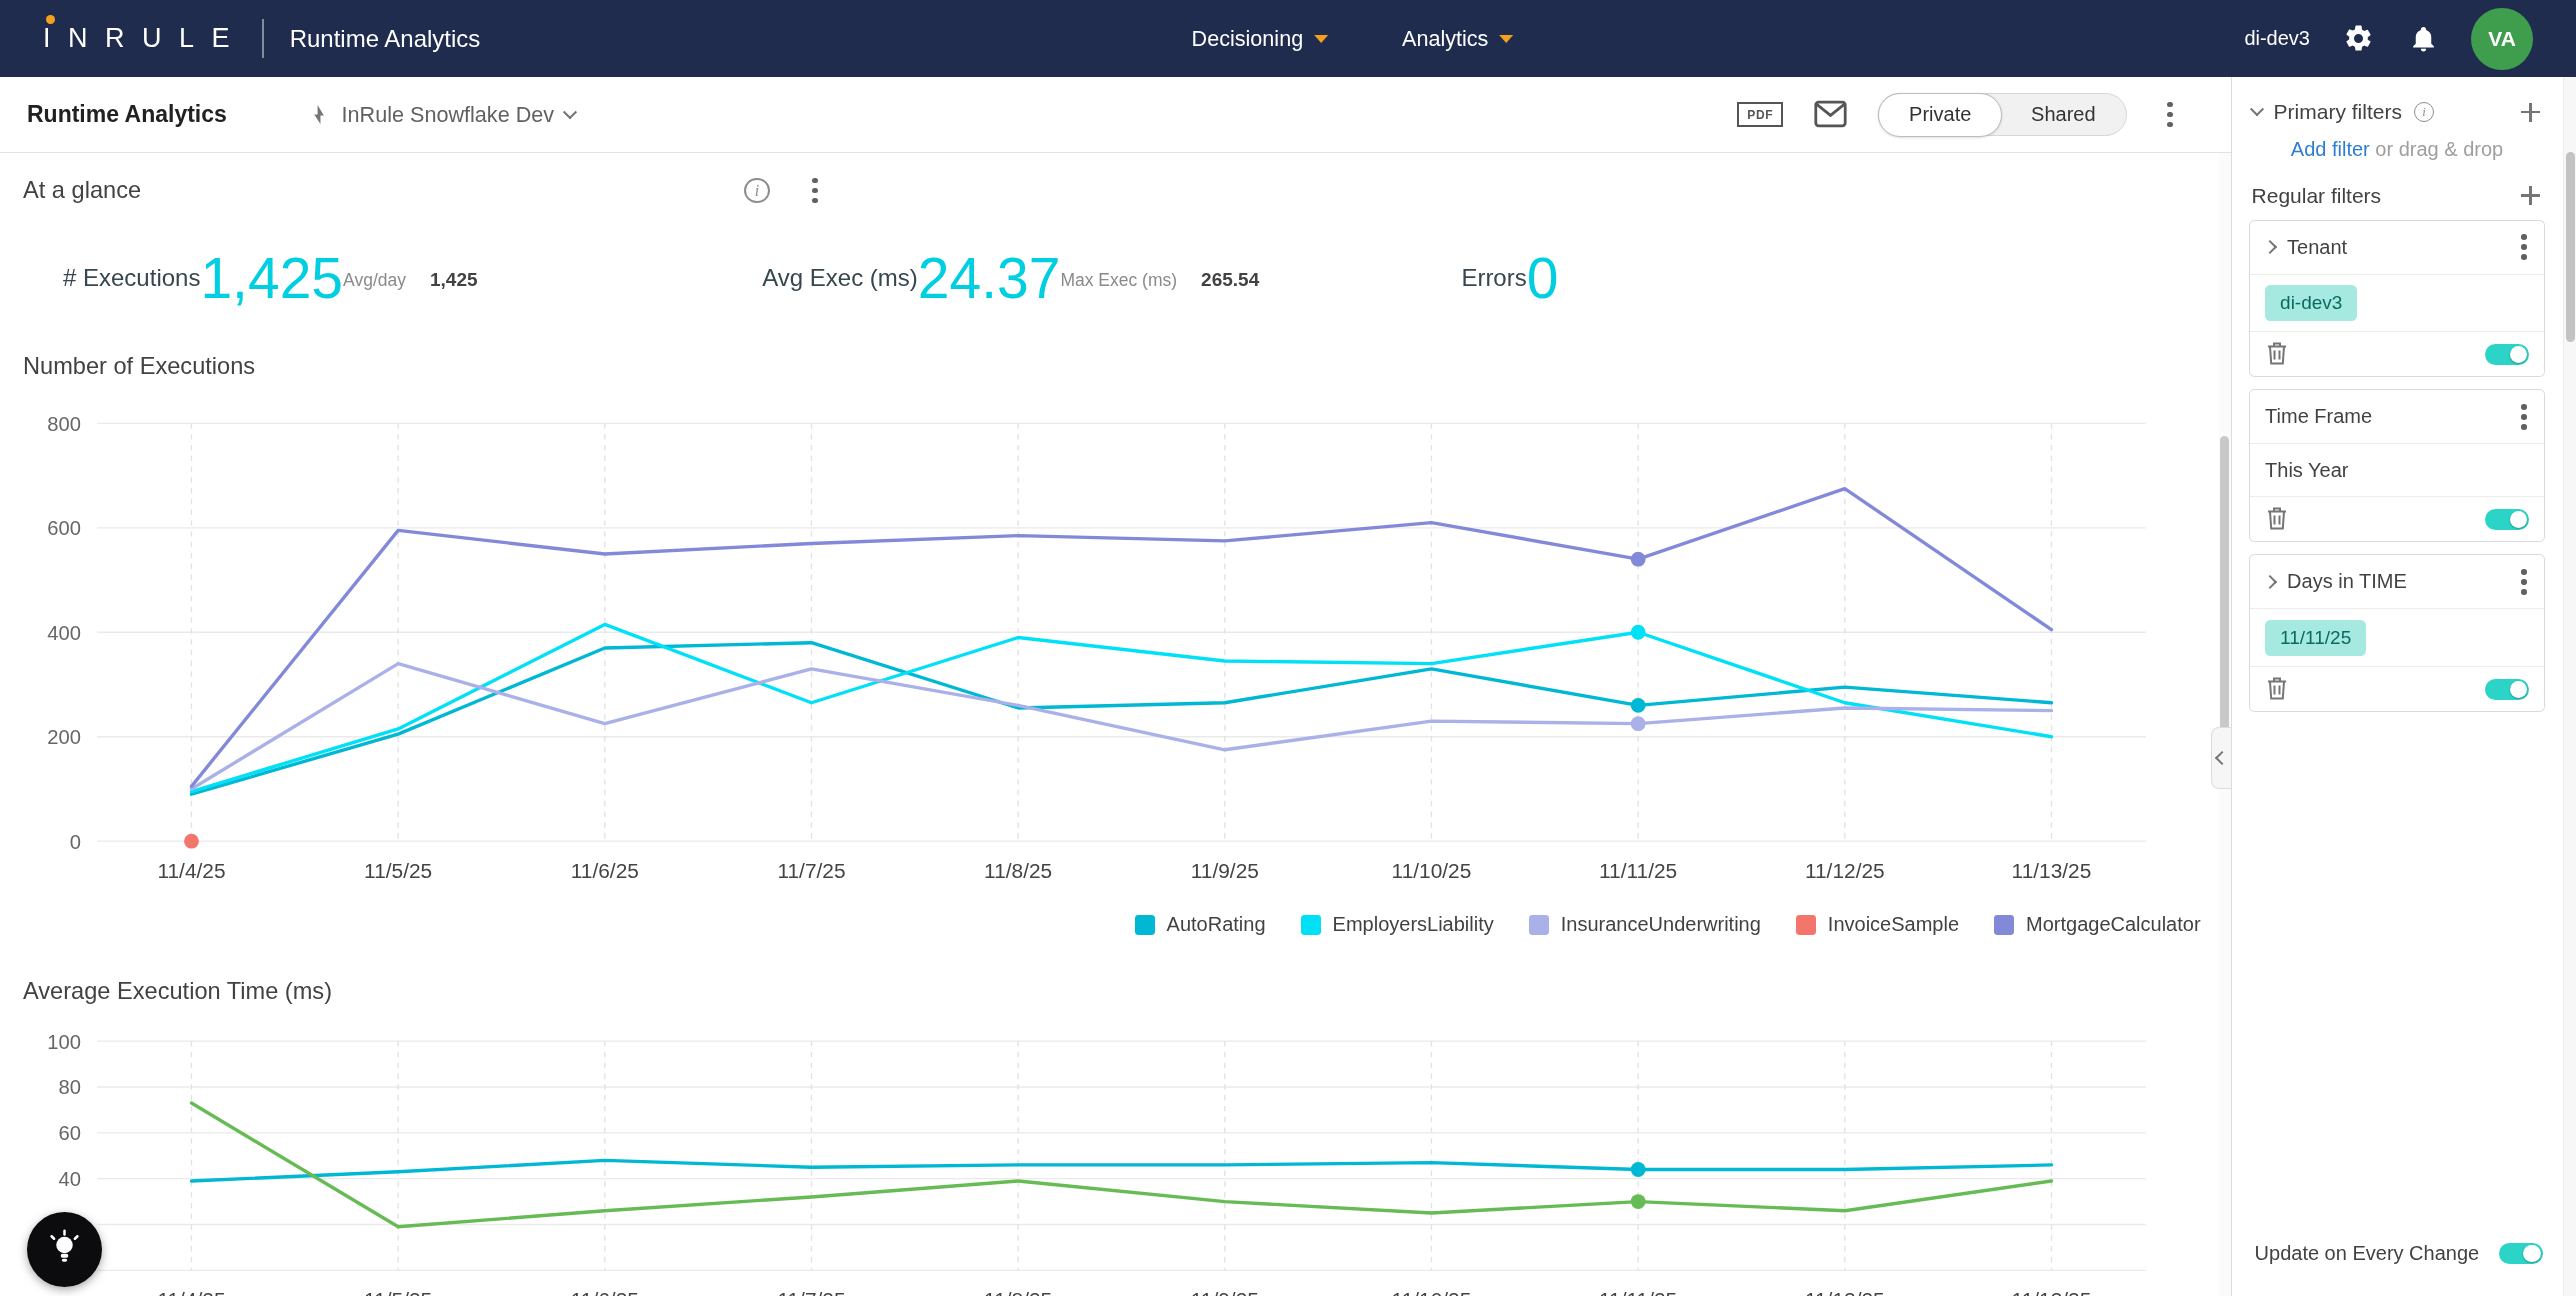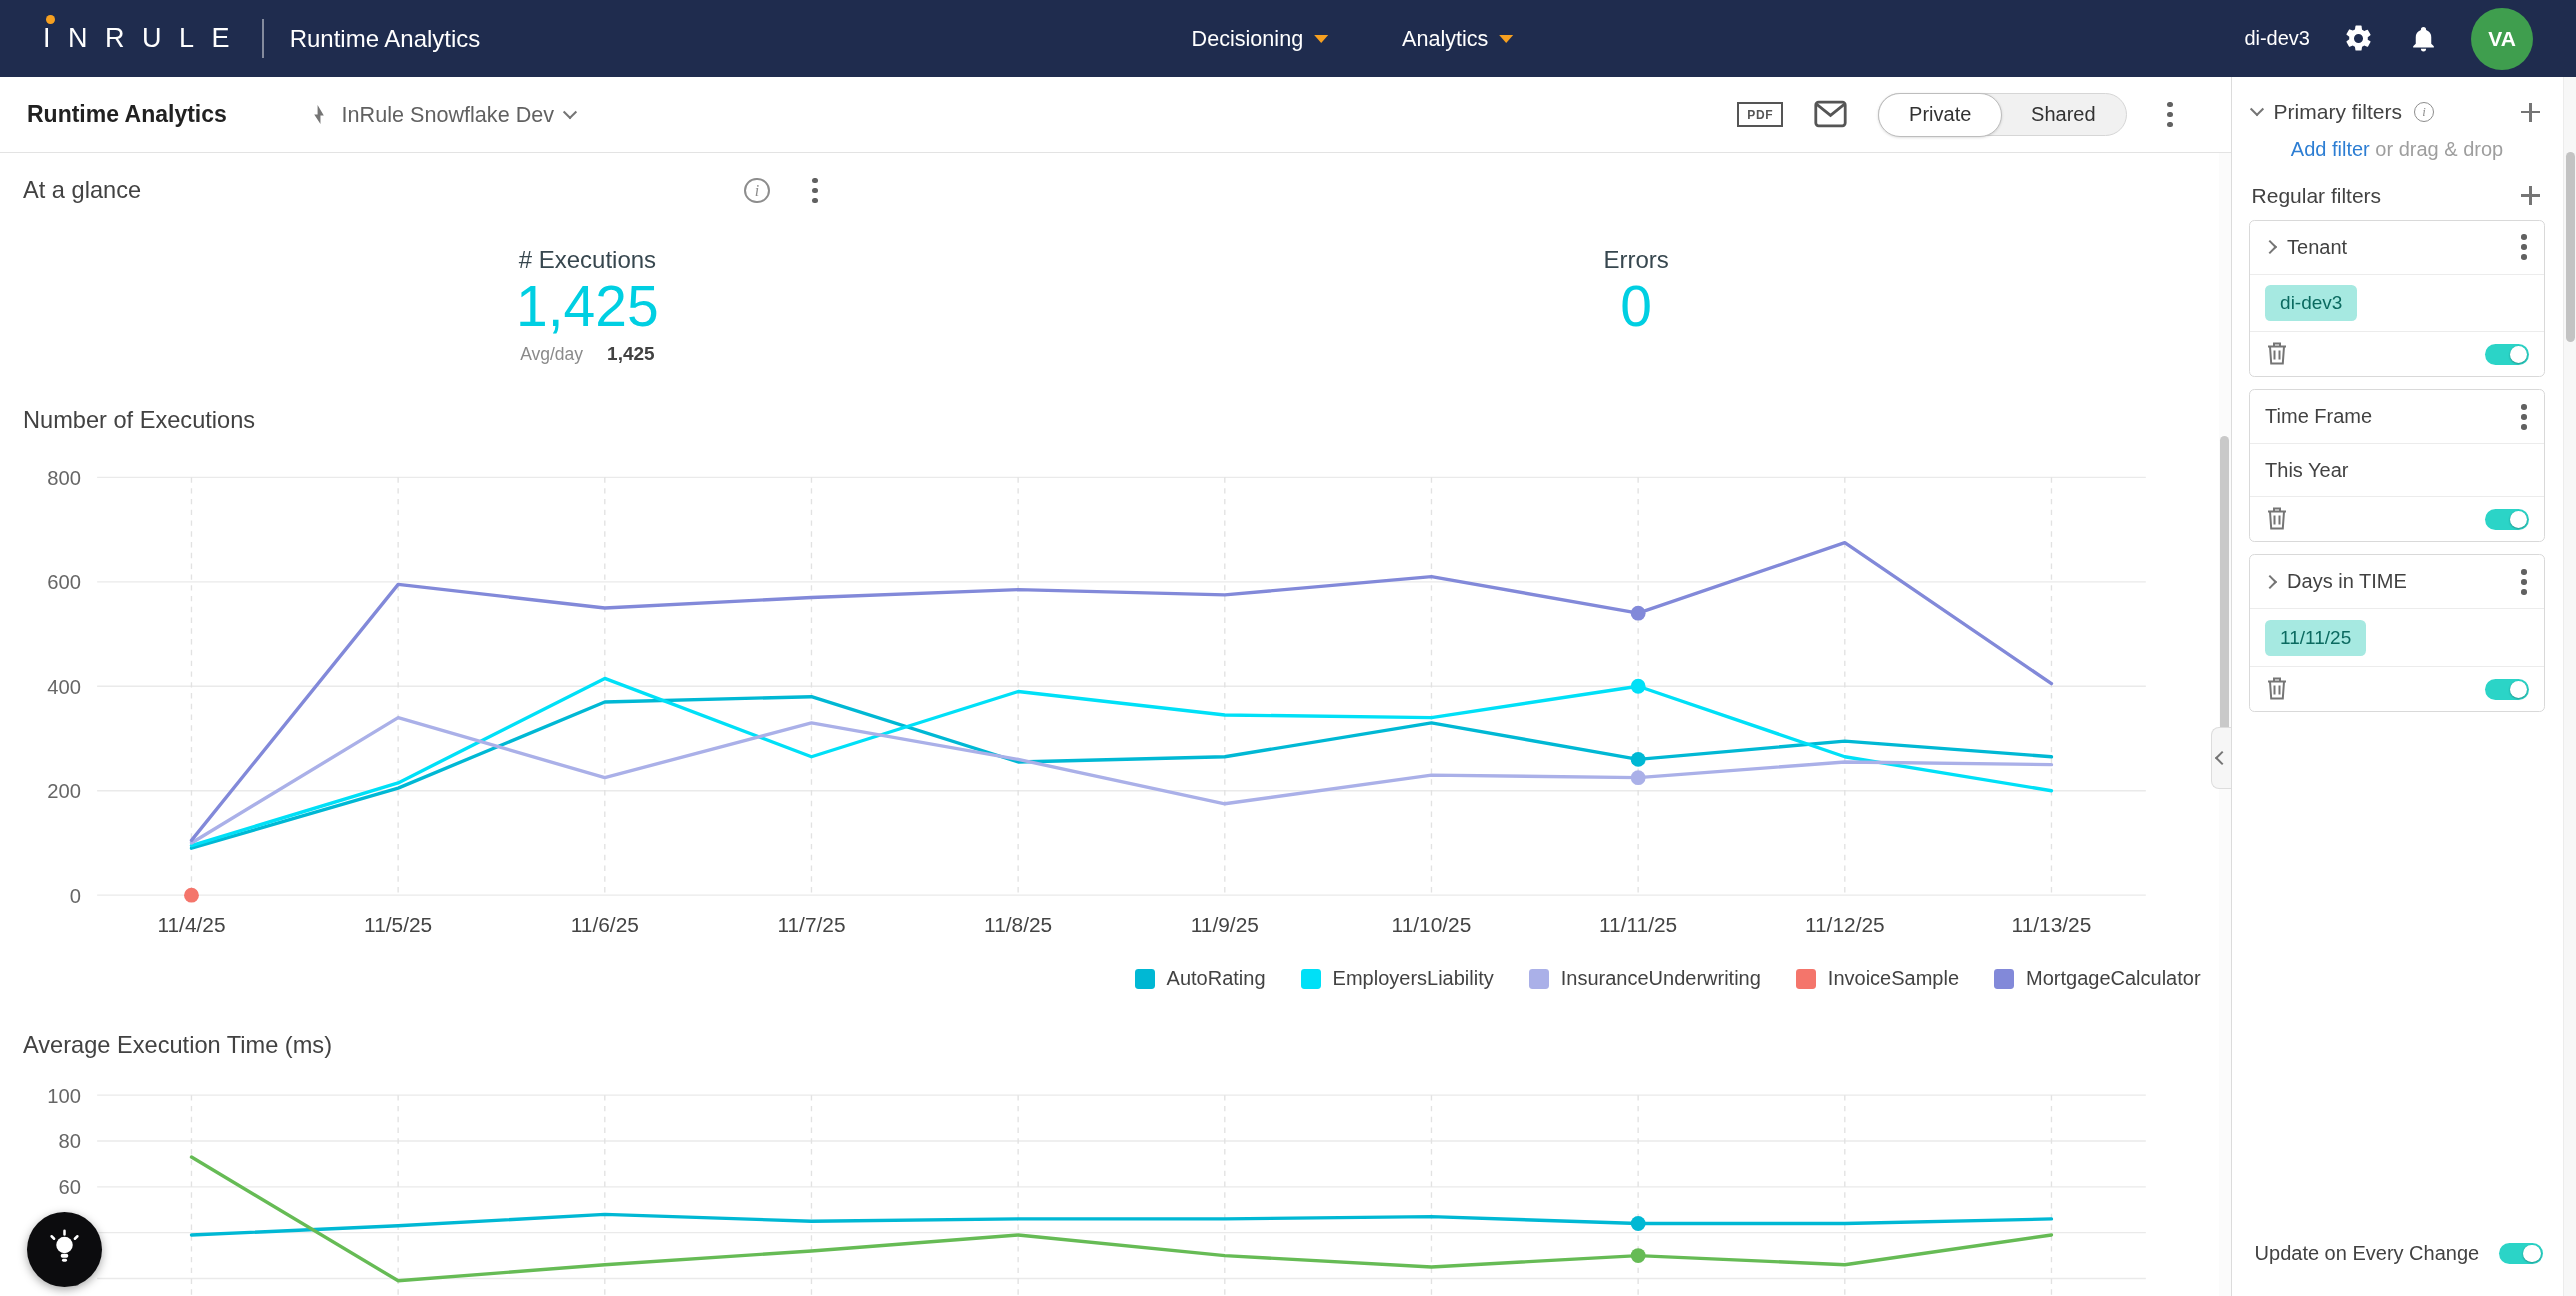--- a/index.html
+++ b/index.html
@@ -50,21 +50,21 @@
   
   .content{flex:1;padding:17.5px 30px 0 23px;position:relative;overflow:hidden}
   .glance-head{display:flex;align-items:center;gap:44px}
   .glance-title{font-size:23.6px;color:#424242}
   .glance-icons{display:flex;gap:32px;align-items:center;margin-left:559px}
   .info-icon{width:25.6px;height:25.6px;border:2px solid #8d8d8d;border-radius:50%;color:#8d8d8d;
     display:flex;align-items:center;justify-content:center;font-size:16px;font-style:italic;
     font-family:"Liberation Serif",serif;cursor:pointer}
   .info-icon::after{content:"i"}
   .stats-row{display:flex;margin-top:35px;padding:0 40px}
-  .stat{flex:1;display:flex;flex-direction:column;align-items:center}
+  .stat{flex:1;display:flex;align-items:center}
   .stat-label{font-size:24px;color:#37474f}
   .stat-value{font-size:57px;color:#00cfe2;line-height:1.15;font-weight:400}
   .stat-sub{display:flex;gap:24px;align-items:baseline;margin-top:4px}
   .stat-sub-label{font-size:17.5px;color:#8a8a8a}
   .stat-sub-value{font-size:19px;color:#424242;font-weight:700}
   .section-title{font-size:23.6px;color:#424242;margin-top:42px}
   .chart-wrap{margin-top:27px}
   .chart2-wrap{margin-top:20px}
   .legend{display:flex;justify-content:flex-end;gap:35px;margin-top:9.4px;font-size:20px;color:#424242}
   .lg-item{display:flex;align-items:center;gap:12px;cursor:pointer}
@@ -195,20 +195,28 @@
         </div>
       </div>
 
       <div class="stats-row">
         <div class="stat">
           <span class="stat-label"># Executions</span>
           <span class="stat-value">1,425</span>
           <span class="stat-sub">
             <span class="stat-sub-label">Avg/day</span>
             <span class="stat-sub-value">1,425</span>
+          </span>
+        </div>
+        <div class="stat">
+          <span class="stat-label">Avg Exec (ms)</span>
+          <span class="stat-value">24.37</span>
+          <span class="stat-sub">
+            <span class="stat-sub-label">Max Exec (ms)</span>
+            <span class="stat-sub-value">265.54</span>
           </span>
         </div>
         <div class="stat">
           <span class="stat-label">Errors</span>
           <span class="stat-value">0</span>
         </div>
       </div>
 
       <div class="section-title">Number of Executions</div>
       <div class="chart-wrap" id="chart1"><svg width="2170" height="495" viewBox="0 0 3220 734">

